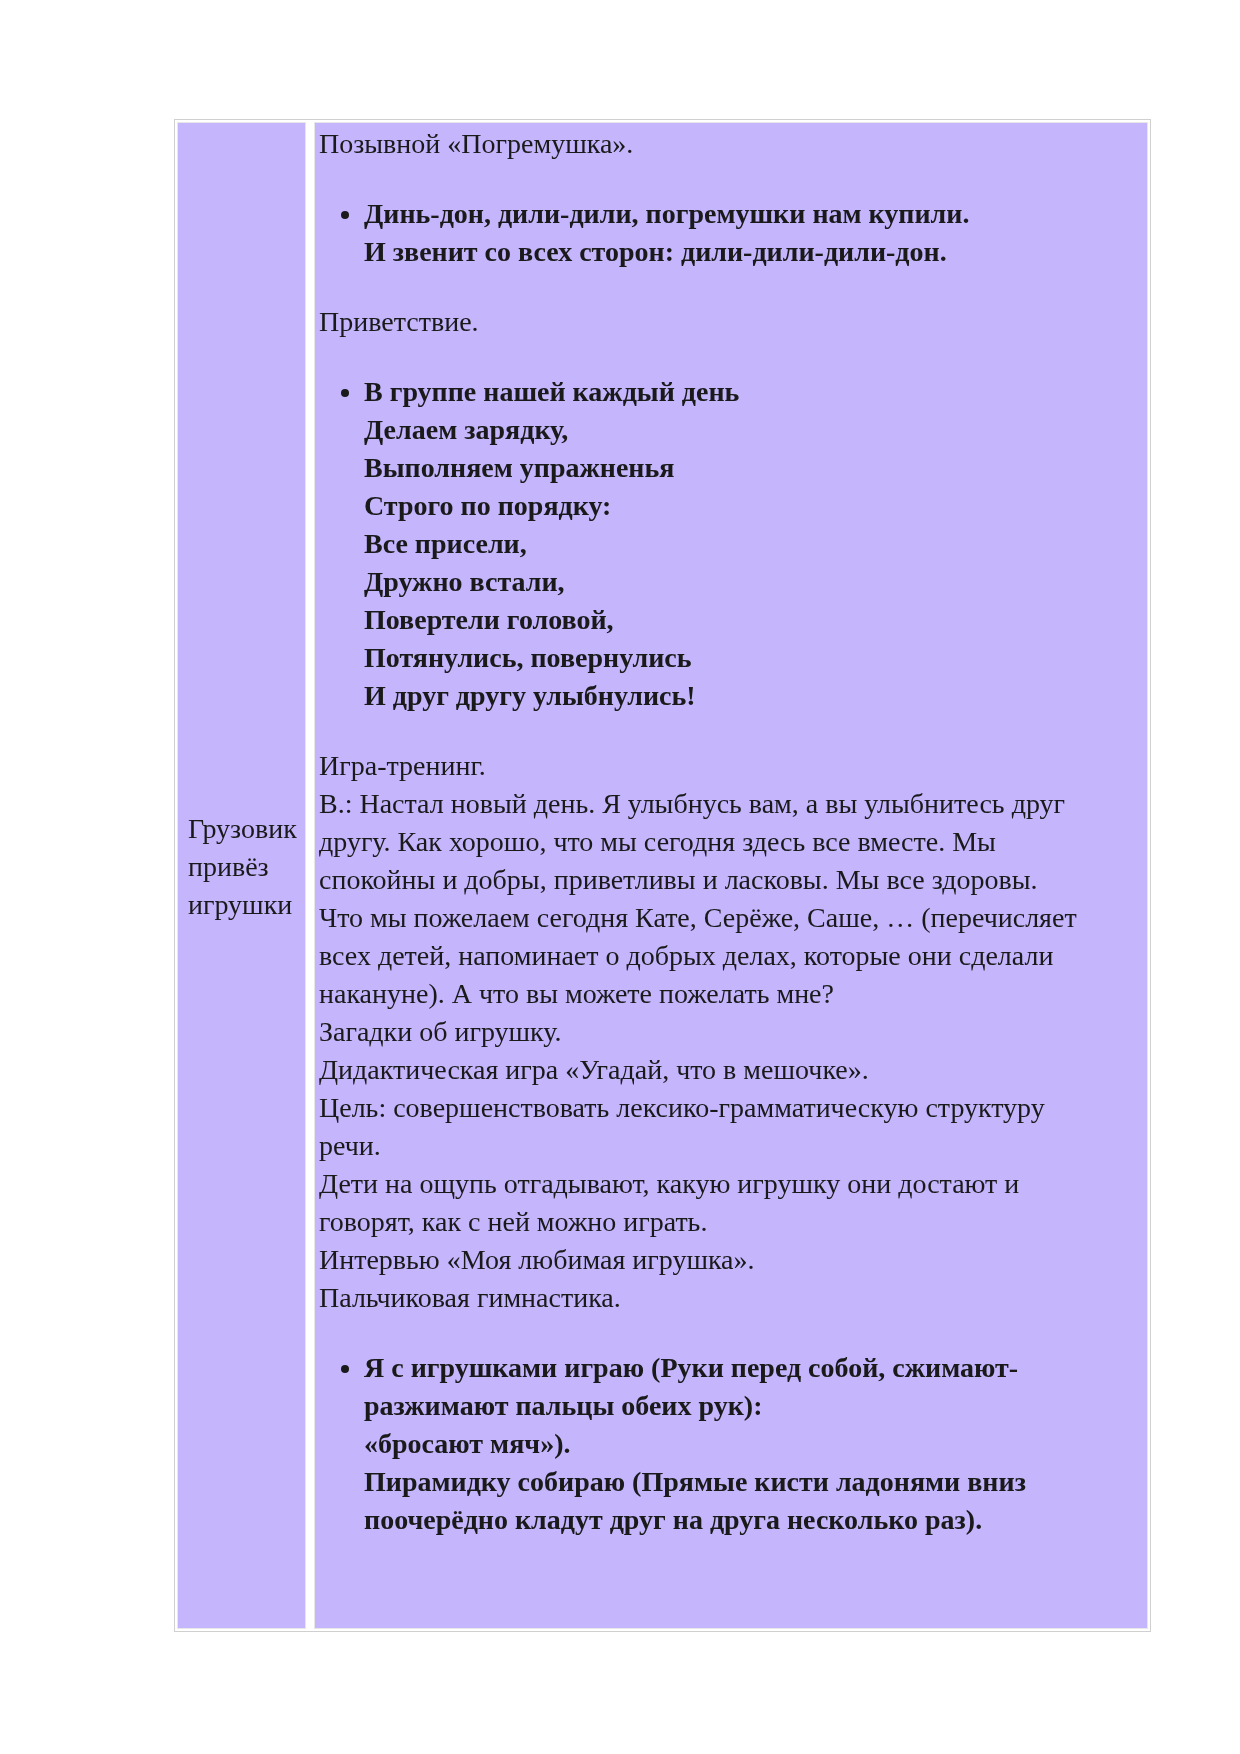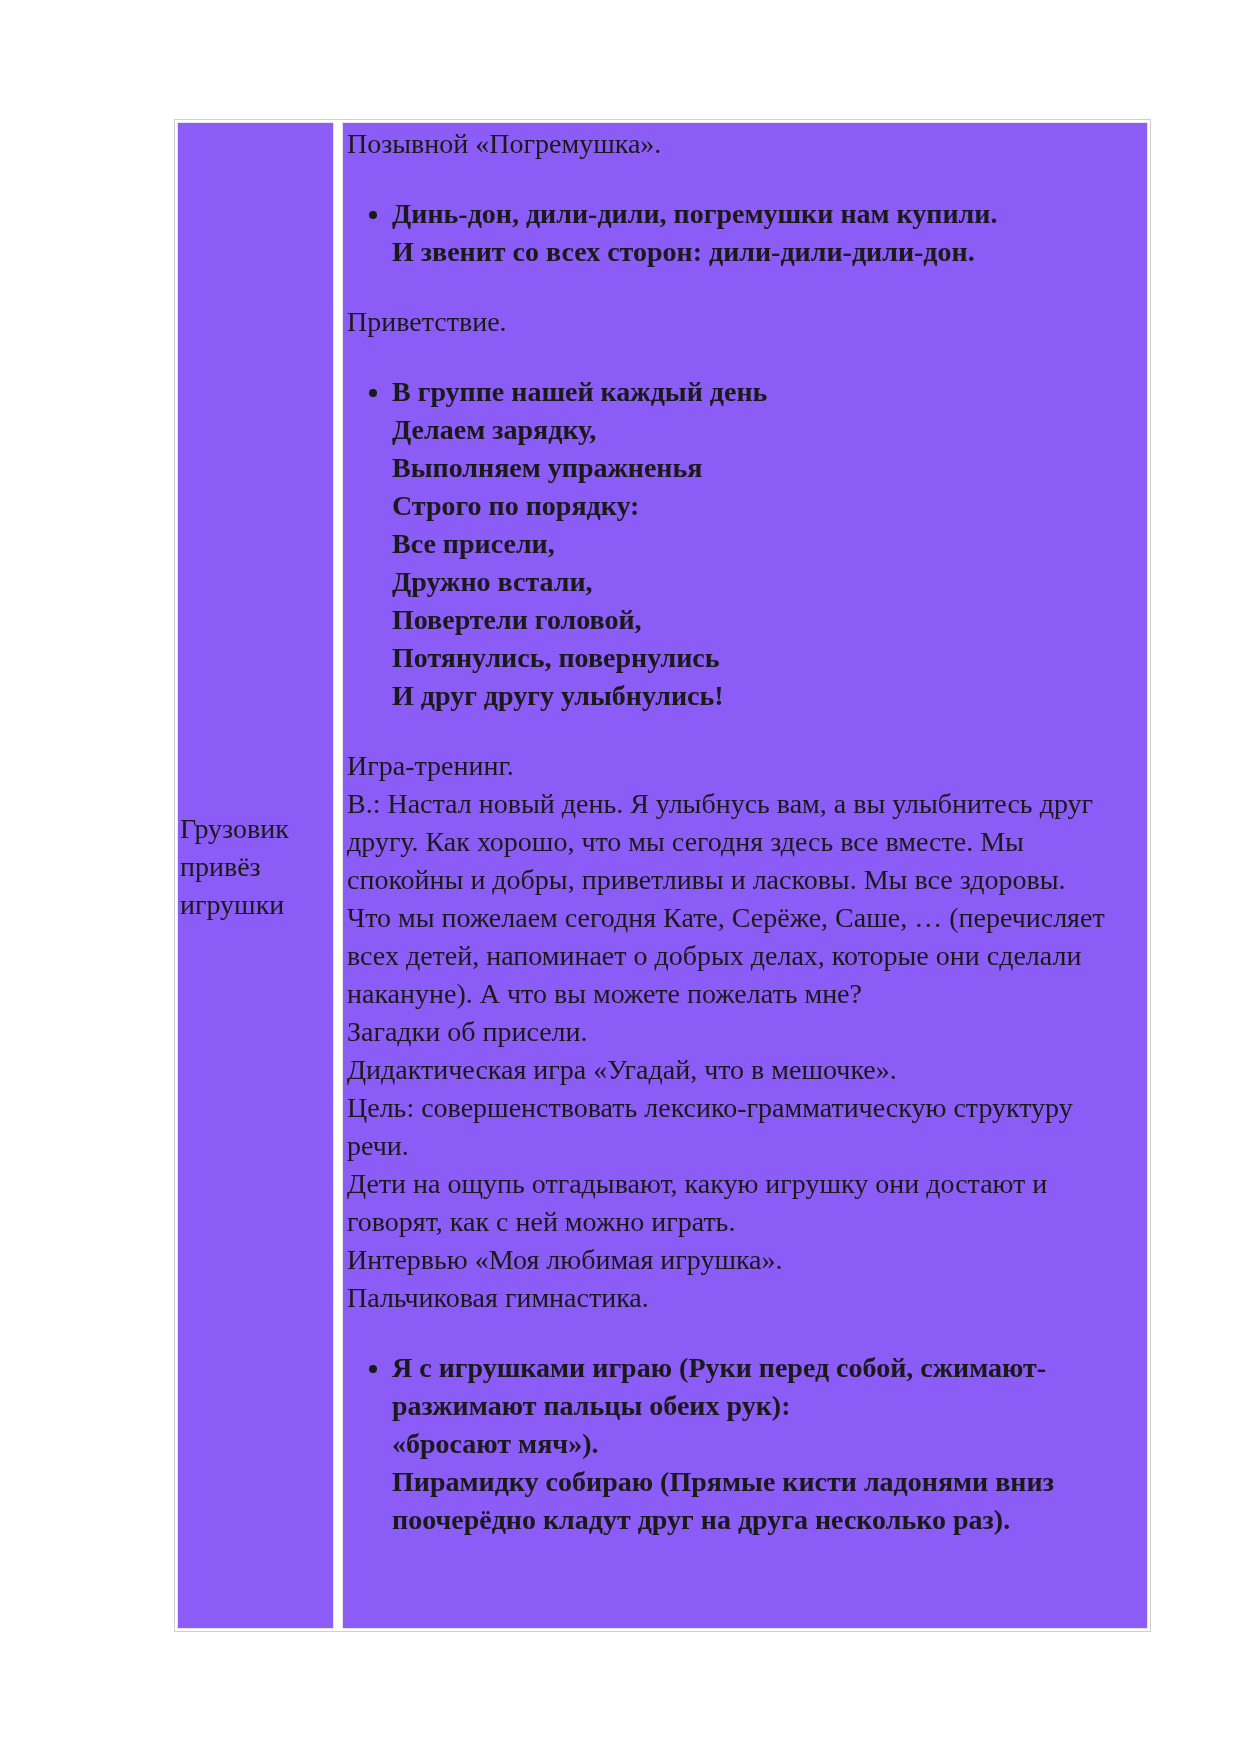--- a/index.html
+++ b/index.html
@@ -22,28 +22,28 @@
     height: 1513px;
     box-sizing: border-box;
     border: 1px solid #d0d0d0;
     background: #ffffff;
     padding: 2px;
     display: flex;
     gap: 8px;
   }
   .cell {
     box-sizing: border-box;
-    background: #8b5cf6;
+    background: #c4b5fd;
     border: 1px solid #e7e7e7;
   }
   .cell-left {
-    width: 157px;
+    width: 129px;
     display: flex;
     align-items: center;
-    padding: 0 2px;
+    padding: 0 10px;
   }
   .cell-left .cell-lines {
     margin-bottom: 18px;
   }
   .cell-right {
     flex: 1;
     padding: 2px 4px;
     overflow: hidden;
   }
   .ln {
@@ -106,21 +106,21 @@
         </li>
       </ul>
       <div class="para">
         <div class="ln">Игра-тренинг.</div>
         <div class="ln">В.: Настал новый день. Я улыбнусь вам, а вы улыбнитесь друг</div>
         <div class="ln">другу. Как хорошо, что мы сегодня здесь все вместе. Мы</div>
         <div class="ln">спокойны и добры, приветливы и ласковы. Мы все здоровы.</div>
         <div class="ln">Что мы пожелаем сегодня Кате, Серёже, Саше, … (перечисляет</div>
         <div class="ln">всех детей, напоминает о добрых делах, которые они сделали</div>
         <div class="ln">накануне). А что вы можете пожелать мне?</div>
-        <div class="ln">Загадки об присели.</div>
+        <div class="ln">Загадки об игрушку.</div>
         <div class="ln">Дидактическая игра «Угадай, что в мешочке».</div>
         <div class="ln">Цель: совершенствовать лексико-грамматическую структуру</div>
         <div class="ln">речи.</div>
         <div class="ln">Дети на ощупь отгадывают, какую игрушку они достают и</div>
         <div class="ln">говорят, как с ней можно играть.</div>
         <div class="ln">Интервью «Моя любимая игрушка».</div>
         <div class="ln">Пальчиковая гимнастика.</div>
       </div>
       <ul class="blist">
         <li>

